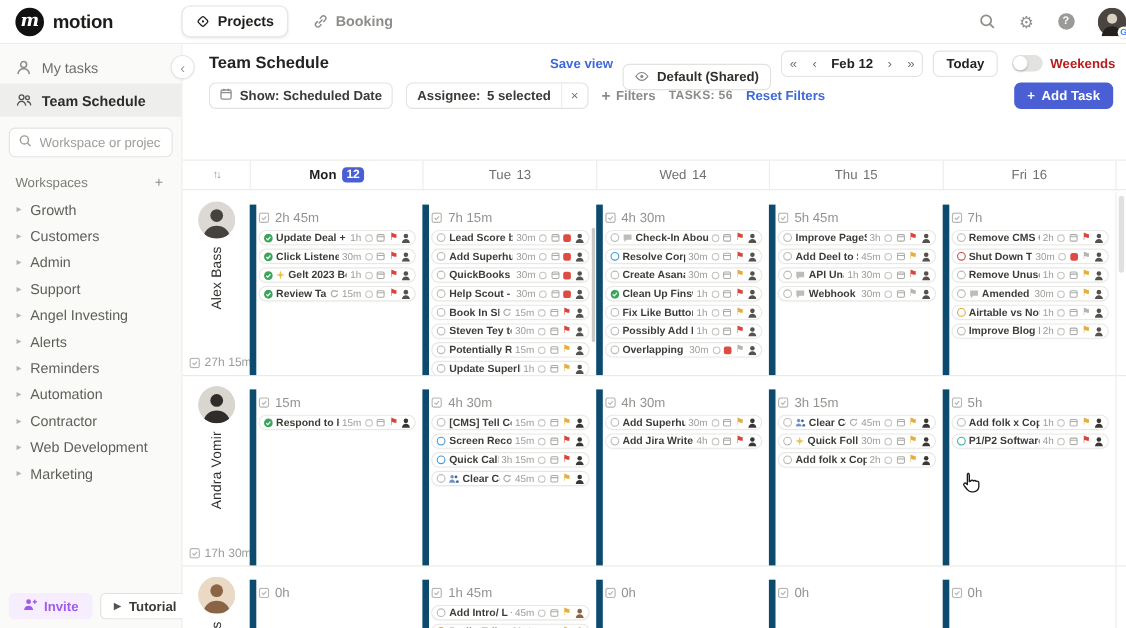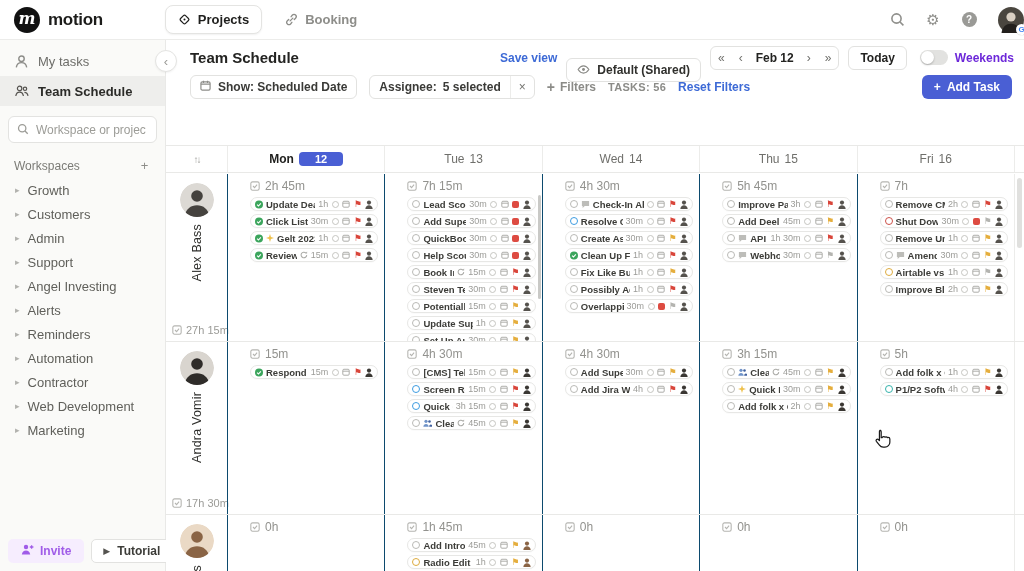--- a/index.html
+++ b/index.html
@@ -50,48 +50,48 @@
   .header-right { margin-left:auto; display:flex; align-items:center; gap:9px; font-size:12px; }
   .save-view { color:#3d6ad6; font-weight:700; cursor:pointer; }
   .view-btn { display:flex; align-items:center; gap:7px; border:1px solid #e2e2e0; border-radius:6px; padding:4px 10px; font-weight:700; color:#30302d; cursor:pointer; background:#fff;margin-top:25px; }
   .week-nav { display:flex; align-items:center; border:1px solid #e2e2e0; border-radius:6px; overflow:hidden; background:#fff; }
   .wn-seg { padding:4px 7px; color:#6f6f6b; font-size:12px; cursor:pointer; }
   .wn-date { padding:4px 6px; font-weight:700; color:#232321; }
   .today-btn { border:1px solid #e2e2e0; border-radius:6px; padding:4px 11px; font-weight:700; color:#232321; cursor:pointer; background:#fff; }
   .weekends { display:flex; align-items:center; gap:7px; margin-left:4px; }
   .toggle { width:28px; height:15px; border-radius:9px; background:#e2e2e0; position:relative; cursor:pointer; }
   .toggle .knob { position:absolute; left:1px; top:1px; width:13px; height:13px; border-radius:50%; background:#fff; box-shadow:0 1px 2px rgba(0,0,0,.25); }
-  .weekends-label { font-weight:600; color:#6d28d9; }
+  .weekends-label { font-weight:600; color:#b91c1c; }
 
   
   .filter-bar { height:32px; display:flex; align-items:center; gap:12px; padding:0 12px 4px 24px; }
   .pill-btn { display:flex; align-items:center; gap:7px; border:1px solid #e2e2e0; border-radius:6px; padding:4px 9px; font-size:12px; font-weight:700; color:#3a3a37; cursor:pointer; background:#fff; }
   .assignee-btn { display:flex; align-items:stretch; border:1px solid #e2e2e0; border-radius:6px; overflow:hidden; background:#fff; }
   .as-label { padding:4px 9px; font-size:12px; font-weight:700; color:#3a3a37; display:flex; gap:6px; cursor:pointer; }
   .as-x { padding:4px 8px; border-left:1px solid #ececea; color:#73736f; font-size:12px; display:flex; align-items:center; cursor:pointer; }
   .filters-add { display:flex; align-items:center; gap:5px; color:#8b8b87; font-size:12px; font-weight:600; cursor:pointer; }
   .tasks-count { color:#8b8b87; font-size:11px; font-weight:600; letter-spacing:.3px; }
   .reset-filters { color:#3d6ad6; font-size:12px; font-weight:700; cursor:pointer; }
   .add-task { margin-left:auto; background:var(--accent-blue,#4a5fd4); color:#fff; border-radius:6px; font-size:12px; font-weight:700; padding:5px 12px; display:flex; align-items:center; gap:6px; cursor:pointer; }
 
   
   .grid { position:absolute; left:0; right:0; top:105px; bottom:0; border-top:1px solid #e9e9e7; }
   .grid-header { display:grid; grid-template-columns:61px repeat(5,1fr) 10px; height:27px; border-bottom:1px solid #e9e9e7; }
   .gh-cell { display:flex; align-items:center; justify-content:center; font-size:12px; color:#6f6f6b; border-left:1px solid #ececea; gap:5px; }
   .gh-cell.first { border-left:none; color:#9a9a96; font-size:10px; letter-spacing:-2px; cursor:pointer; }
   .gh-cell.today { color:#1f1f1d; font-weight:700; }
-  .day-badge { background:var(--accent-blue,#4a5fd4); color:#fff; border-radius:4px; padding:1px 16px; font-size:11px; font-weight:700; }
+  .day-badge { background:var(--accent-blue,#4a5fd4); color:#fff; border-radius:4px; padding:1px 4px; font-size:11px; font-weight:700; }
   .grid-body { position:absolute; left:0; right:0; top:28px; bottom:0; overflow:hidden; }
   .grid-row { display:grid; grid-template-columns:61px repeat(5,1fr) 10px; border-bottom:1px solid #e9e9e7; position:relative; }
   .grid-row:nth-child(1){ height:168px; } .grid-row:nth-child(2){ height:173px; } .grid-row:nth-child(3){ height:97px; }
   .name-cell { position:relative; display:flex; flex-direction:column; align-items:center; padding-top:9px; }
   .avatar { width:34px; height:34px; border-radius:50%; overflow:hidden; display:block; cursor:pointer; flex-shrink:0; }
   .member-name { margin-top:7px; writing-mode:vertical-rl; transform:rotate(180deg); font-size:12.5px; font-weight:500; color:#2f2f2c; letter-spacing:.2px; }
   .row-total { position:absolute; bottom:5px; left:6px; display:flex; align-items:center; gap:4px; font-size:11px; color:#9b9b97; white-space:nowrap; }
-  .day-cell { border-left:1px solid #0c4a6e; padding:5px 6px 4px 22px; position:relative; overflow:hidden; }
+  .day-cell { border-left:6px solid #0c4a6e; padding:5px 6px 4px 2px; position:relative; overflow:hidden;margin-top:12px; }
   .gutter { border-left:1px solid #ececea; }
   .cell-head { display:flex; align-items:center; gap:5px; font-size:12px; color:#92928e; }
   .task-list { margin-top:4px; display:flex; flex-direction:column; gap:3px; }
   .task-pill { height:14px; border:1px solid #e7e7e5; border-radius:8px; background:#fff; display:flex; align-items:center; gap:3px; padding:0 4px 0 4px; box-shadow:0 1px 1px rgba(0,0,0,.02); cursor:pointer; overflow:hidden; flex-shrink:0; }
   .st { width:8px; height:8px; flex-shrink:0; display:flex; }
   .ring-st { border-radius:50%; border:1.4px solid #b9b9b5; width:8px; height:8px; }
   .t-title { font-size:9.5px; font-weight:700; color:#3c3c38; white-space:nowrap; overflow:hidden; flex:0 1 auto; min-width:0; }
   .t-right { margin-left:auto; display:flex; align-items:center; gap:3.5px; flex-shrink:0; }
   .t-dur { font-size:9px; color:#9b9b97; white-space:nowrap; }
   .ring { width:7px; height:7px; border-radius:50%; border:1.2px solid #c5c5c1; display:inline-block; }

